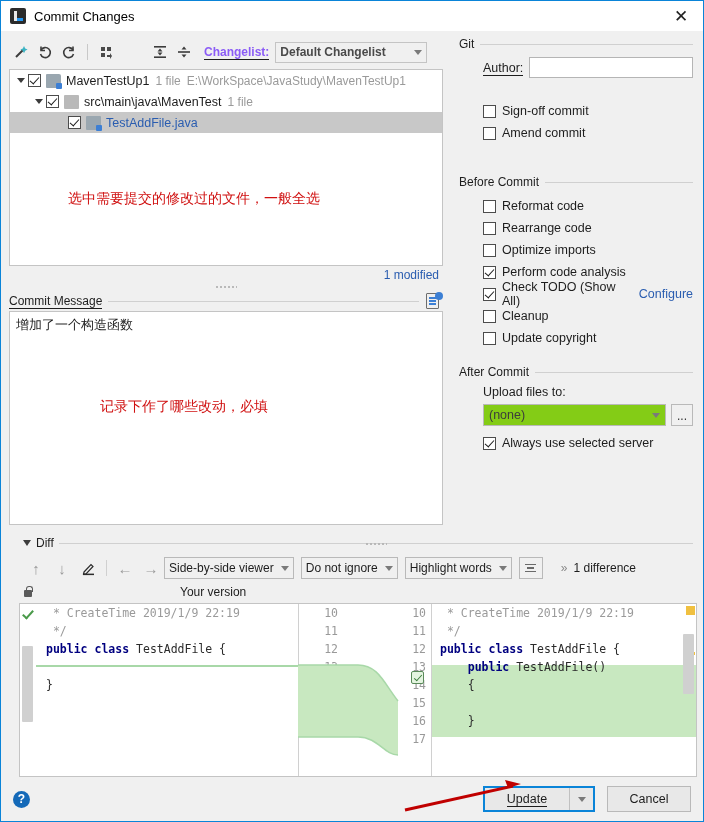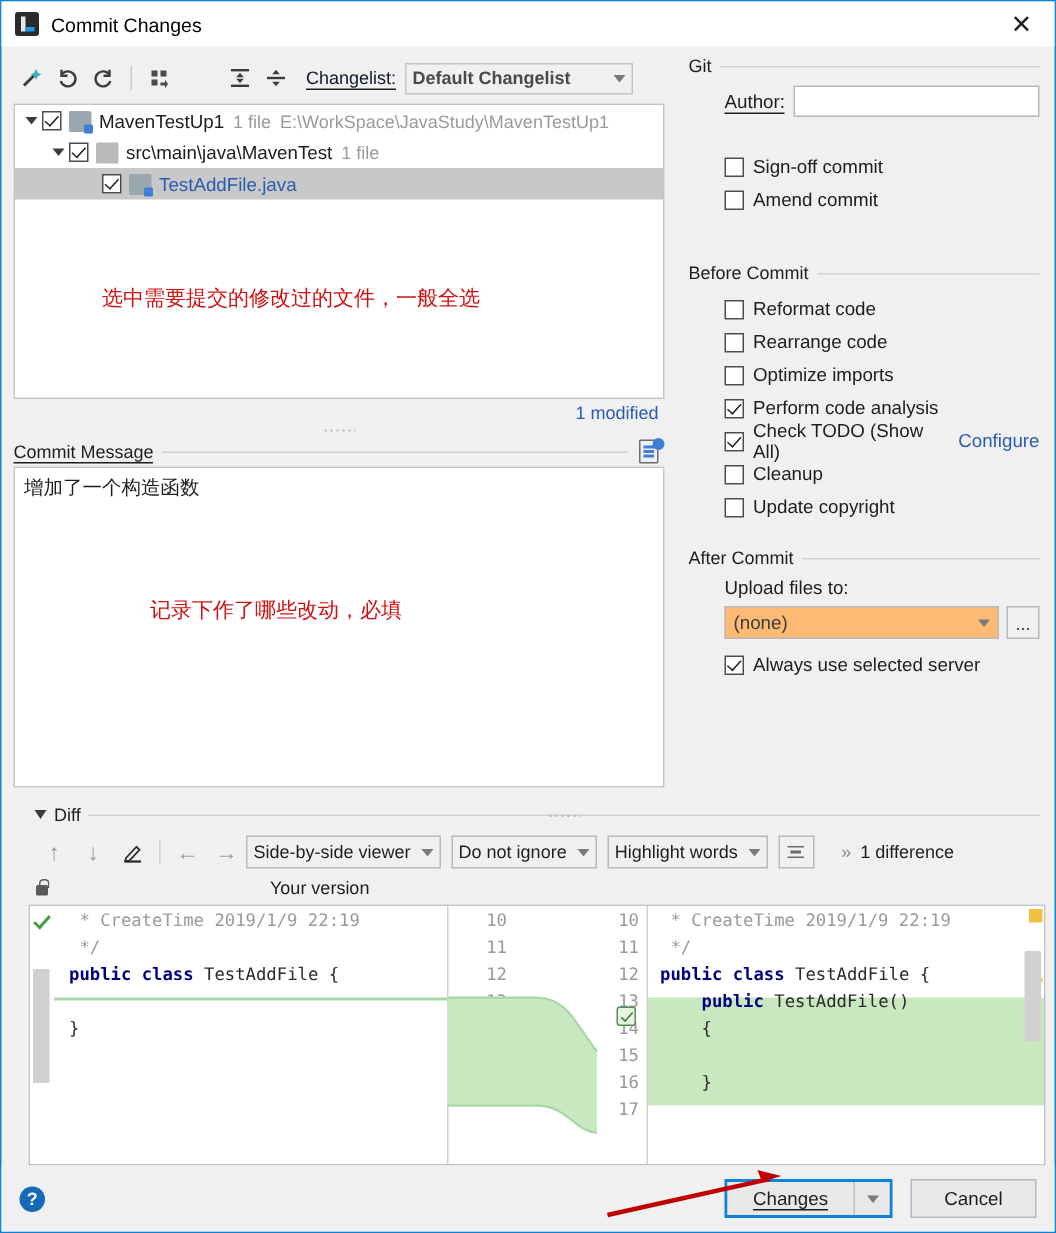--- a/index.html
+++ b/index.html
@@ -56,21 +56,21 @@
   
   .toolbar {
     height:30px; display:flex; align-items:center; gap:0px;
     padding-left:8px; margin-top:6px;
   }
   .tbtn {
     width:24px;height:24px;display:flex;align-items:center;justify-content:center;
     position:relative; cursor:default;
   }
   .sep { width:1px;height:16px;background:#c8c8c8;margin:0 6px; }
-  .cl-label { margin-left:8px; font-size:12px; color:#0f172a; }
+  .cl-label { margin-left:8px; font-size:12px; color:#8b5cf6;font-weight:bold; }
   .cl-label u { text-decoration:none; border-bottom:1px solid #1d1d1d; }
   .cl-combo {
     margin-left:6px; width:152px; height:21px; background:#f0f0f0;
     border:1px solid #c4c4c4; display:flex; align-items:center;
     padding:0 4px; font-size:12px; color:#4a4a4a; font-weight:bold;
     position:relative;
   }
   .cl-combo .cv { flex:1 1 auto; white-space:nowrap; overflow:hidden; }
   .caret { width:0;height:0;border-left:4px solid transparent;border-right:4px solid transparent;border-top:5px solid #7a7a7a; }
 
@@ -153,21 +153,21 @@
   }
   .chk.on::after{
     content:""; position:absolute;left:3px;top:0px;width:4px;height:8px;
     border:solid #1d1d1d;border-width:0 1.6px 1.6px 0;transform:rotate(42deg);
   }
   .chk-lbl { font-size:12.5px; }
   .lnk { color:#2a5db0; font-size:12.5px; margin-left:5px; }
   .upl-lbl { font-size:12.5px; margin-bottom:5px; }
   .upl-row { display:flex; align-items:center; gap:5px; margin-bottom:6px; }
   .sel-box {
-    flex:1 1 auto; height:22px; background:#fdba74; border:1px solid #b9b9b9;
+    flex:1 1 auto; height:22px; background:#84cc16; border:1px solid #b9b9b9;
     display:flex;align-items:center;padding:0 5px; font-size:12.5px; color:#3c3c3c;
   }
   .sel-box .sv{flex:1 1 auto;}
   .dots-btn {
     width:22px;height:22px;background:#f0f0f0;border:1px solid #b9b9b9;
     display:flex;align-items:flex-end;justify-content:center;font-size:12px;color:#333;
     padding-bottom:2px;
   }
 
   
@@ -582,21 +582,21 @@
       </div>
 
     </div>
   </div>
 
   <div class="footer">
     <span class="help-ico">?</span>
     <span class="footer-right">
       <span class="commit-wrap">
         <span class="commit-btn">
-            <u>Changes</u>
+            <u>Update</u>
           </span>
         <span class="commit-drop">
             <span class="caret"></span>
           </span>
       </span>
       <span class="cancel-btn">Cancel</span>
     </span>
   </div>
 
   <svg class="arrow-svg" width="130" height="40" viewBox="0 0 130 40">

